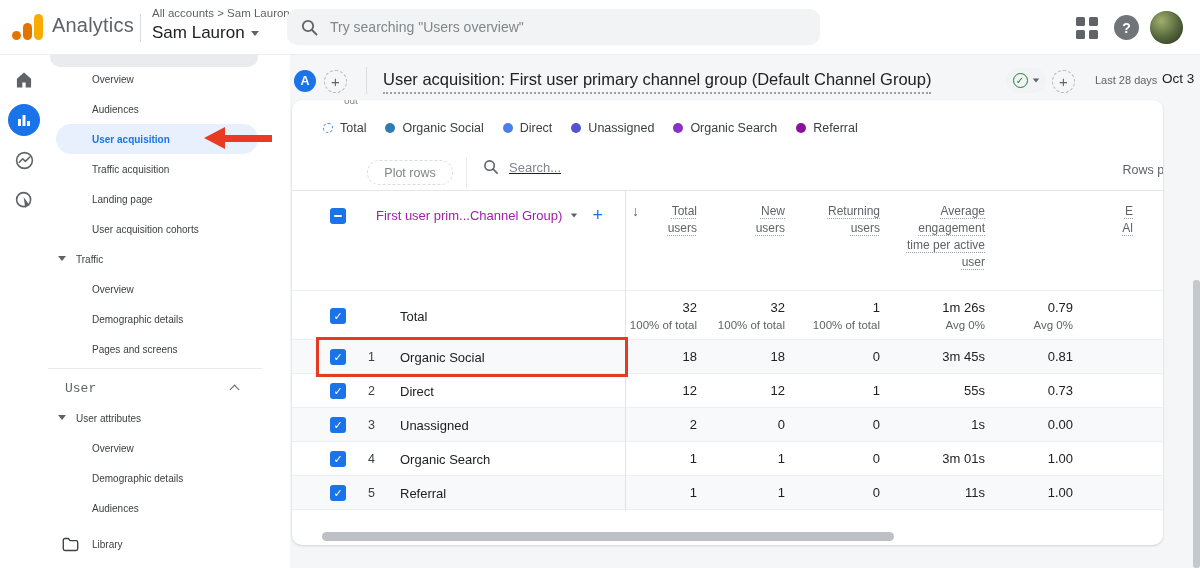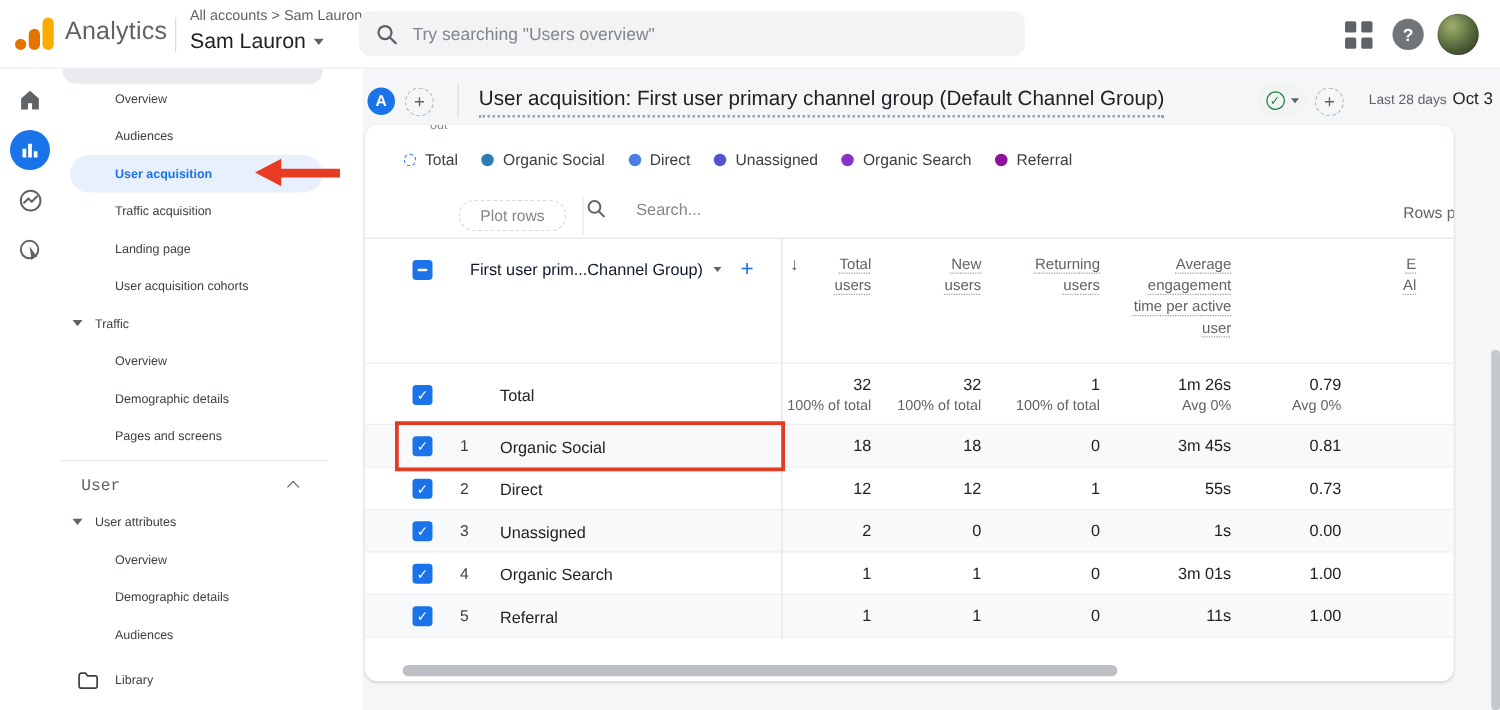--- a/index.html
+++ b/index.html
@@ -66,36 +66,36 @@
   .clipped-txt { left:52px; top:-5px; font-size:10px; color:#80868b; }
 
   .legend { left:31px; top:16px; height:24px; display:flex; align-items:center; }
   .legend .chip { display:flex; align-items:center; gap:7px; margin-right:19px; font-size:12.5px; color:#3c4043; }
   .dot { width:10px; height:10px; border-radius:50%; }
   .dot-dashed { width:10px; height:10px; border-radius:50%; border:1.6px dashed #4285f4; background:#fff; }
 
   .toolbar { left:0; top:55px; width:1027px; height:36px;margin-left:36px; }
   .plot-btn { position:absolute; left:39px; top:5px; width:86px; height:25px; border:1px dashed #dadce0; border-radius:13px; color:#80868b; font-size:12.5px; display:flex; align-items:center; justify-content:center; background:#fff; }
   .tool-div { position:absolute; left:138px; top:2px; width:1px; height:31px; background:#e8eaed; }
-  .tbl-search { position:absolute; left:141px; top:4px; display:flex; align-items:center; gap:24px; }
+  .tbl-search { position:absolute; left:155px; top:4px; display:flex; align-items:center; gap:10px;text-decoration:underline; }
   .tbl-search input { border:none; outline:none; font-family:"Liberation Sans",sans-serif; font-size:13px; color:#3c4043; width:180px; background:transparent; }
   .tbl-search input::placeholder { color:#80868b; }
   .pager { position:absolute; right:28px; top:7px; display:flex; align-items:center; font-size:12.5px; color:#5f6368; gap:8px; }
   .rpp-val { color:#202124; font-size:13px; margin-left:8px; }
   .pager .tri-down { margin:0 14px 0 6px; transform:scale(.9); }
   .pg-range { color:#5f6368; }
 
   .table-block { left:0; top:90px; width:871px; }
   .thead { position:relative; height:100px; border-top:1px solid #e3e5e8; }
   .vline { position:absolute; left:333px; top:0; width:1px; height:321px; background:#e0e3e6; z-index:2; }
   .grid-row { display:grid; grid-template-columns:333px 72px 88px 95px 105px 88px 90px; align-items:start; }
   .hcell { padding-top:12px; font-size:12px; color:#5f6368; text-align:right; line-height:17px; }
   .hcell span { display:inline-block; text-align:right; text-decoration:underline dotted #9aa0a6 1px; text-underline-offset:3px; }
   .dim-head { display:flex; align-items:center; padding-top:14px; padding-left:38px; gap:8px; }
-  .dim-label { font-size:13px; color:#0f172a; margin-left:22px; }
+  .dim-label { font-size:13px; color:#a21caf; margin-left:22px; }
   .plus-blue { color:#1a73e8; font-size:18px; margin-left:6px; }
   .sort-arrow { position:absolute; left:340px; top:12px; font-size:14px; color:#5f6368; }
   .trunc-col { position:absolute; left:721px; top:12px; width:120px; text-align:right; font-size:12px; color:#5f6368; line-height:17px; }
   .trunc-col span { text-decoration:underline dotted #9aa0a6 1px; text-underline-offset:3px; }
 
   .cb { width:16px; height:16px; border-radius:3px; background:#1a73e8; color:#fff; font-size:11px; display:flex; align-items:center; justify-content:center; flex:none; }
   .cb-dash { display:block; width:8px; height:2px; background:#fff; border-radius:1px; }
 
   .trow { position:relative; height:34px; border-bottom:1px solid #edf0f2; }
   .trow .dimcell { display:flex; align-items:center; padding-left:38px; height:34px; }

